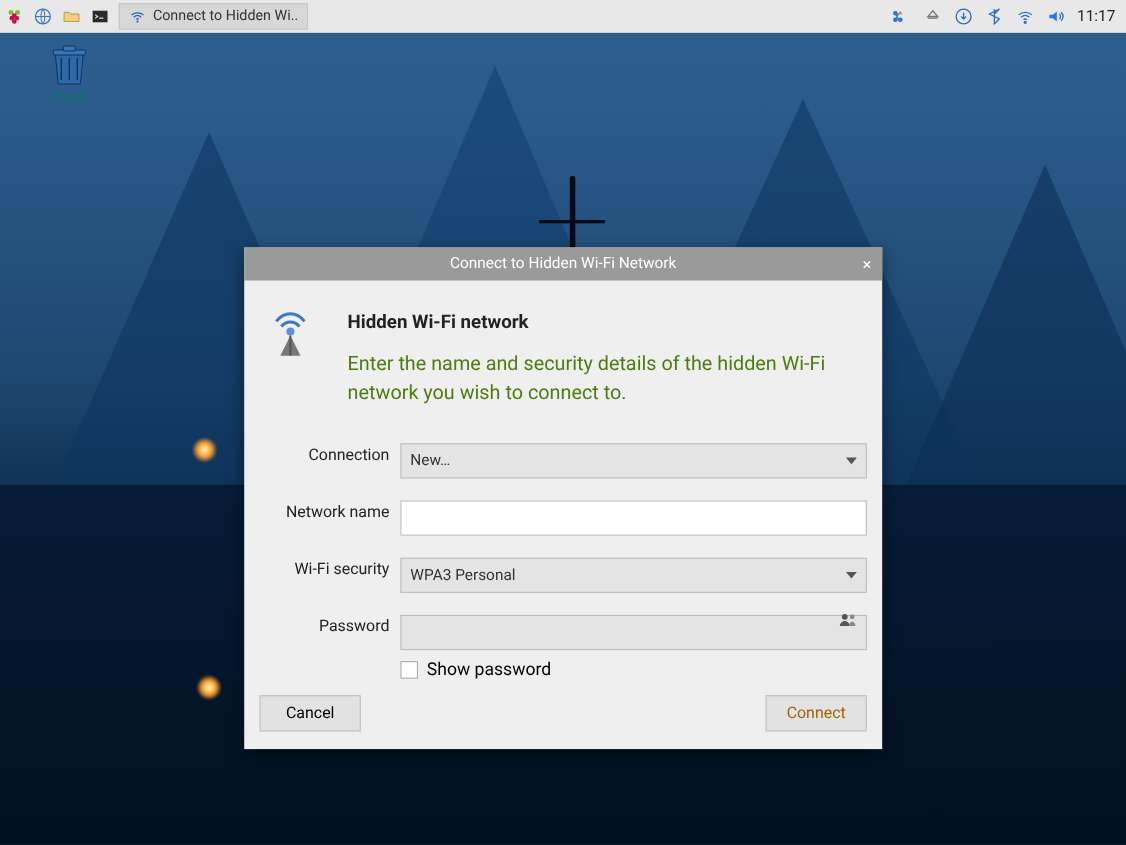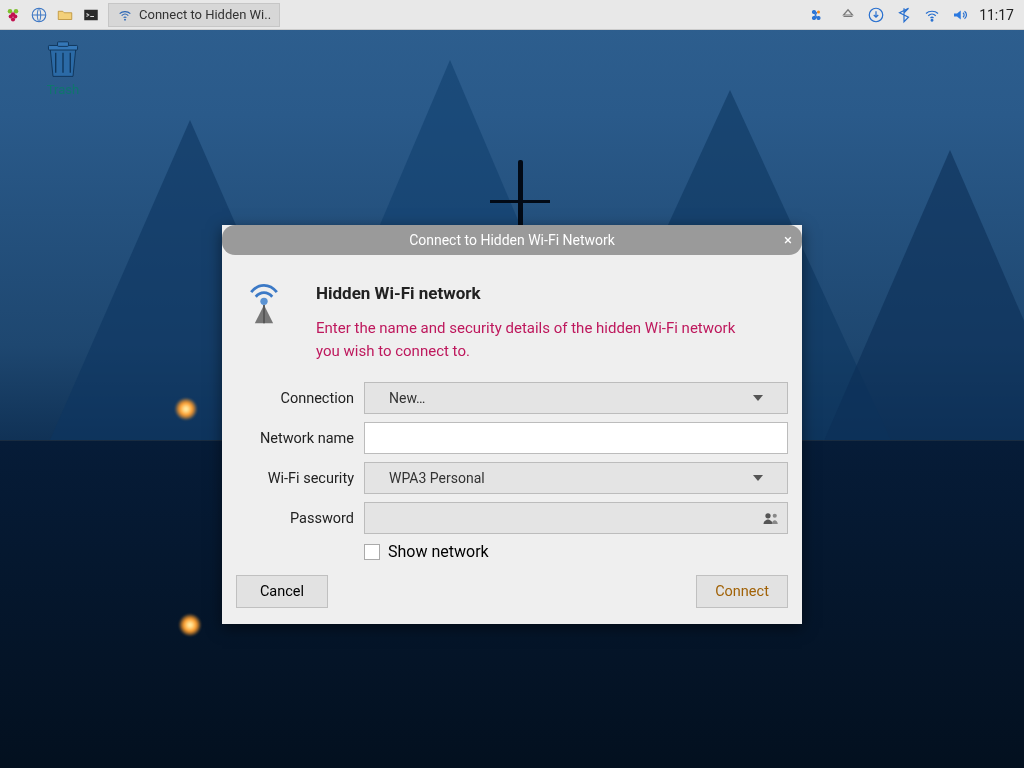--- a/index.html
+++ b/index.html
@@ -54,36 +54,36 @@
     .trash-svg{width:38px;height:40px;margin:0 auto 2px;display:block}
 
     
     .dialog{
       position:absolute; left:222px; top:225px; width:580px;
       background:#efefef; box-shadow:0 4px 14px rgba(0,0,0,.5);
       z-index:20;
     }
     .titlebar{
       height:30px; background:#9a9a9a; color:#fff; display:flex;
-      align-items:center; justify-content:center; position:relative; font-size:14px;border-radius:13px;
+      align-items:center; justify-content:center; position:relative; font-size:14px;
     }
     .titlebar .close{position:absolute; right:10px; font-size:15px; color:#fff; cursor:pointer;}
     .dlg-body{padding:28px 14px 16px 14px}
     .top-row{display:flex; gap:24px}
     .hdr-icon{width:56px;display:flex;justify-content:center}
     .hdr-text h2{font-size:17px;font-weight:bold;color:#222;margin-bottom:14px}
-    .hdr-text p{font-size:15px;color:#be185d;line-height:1.5;max-width:440px}
+    .hdr-text p{font-size:18px;color:#4d7c0f;line-height:1.5;max-width:440px}
 
     .form{margin-top:20px}
     .frow{display:flex;align-items:center;margin-bottom:8px}
     .flabel{width:128px;text-align:right;padding-right:10px;font-size:14.5px;color:#222}
     .fcontrol{flex:1}
     .select,.input{
       width:100%; height:32px; border:1px solid #bcbcbc; background:#fff;
-      padding:0 24px; font-size:14px; color:#333;
+      padding:0 8px; font-size:14px; color:#333;margin-top:12px;
     }
     .select{background:#e4e4e4; display:flex; align-items:center; justify-content:space-between; cursor:pointer}
     .select .arrow{border-left:5px solid transparent;border-right:5px solid transparent;border-top:6px solid #555}
     .pw-wrap{position:relative}
     .pw-wrap .input{background:#e4e4e4;padding-right:36px}
     .pw-wrap .key{position:absolute;right:8px;top:8px;width:18px;height:16px}
     .chkrow{display:flex;align-items:center;margin:6px 0 12px 128px}
     .chk{width:16px;height:16px;border:1px solid #aaa;background:#fff;margin-right:8px}
     .buttons{display:flex;justify-content:space-between;gap:10px;margin-top:14px}
     .btn{min-width:92px;height:33px;border:1px solid #c0c0c0;background:#e2e2e2;font-size:14.5px;cursor:pointer}
@@ -231,21 +231,21 @@
           <svg class="key" viewBox="0 0 24 20">
               <circle cx="8" cy="7" r="3.5" fill="#555"></circle>
               <path d="M2 18c0-4 4-6 6-6s6 2 6 6" fill="#555"></path>
               <circle cx="17" cy="7" r="2.8" fill="#888"></circle>
               <path d="M13 18c0-3 2.5-5 4-5s4 2 4 5" fill="#888"></path>
             </svg>
         </div>
       </div>
       <div class="chkrow">
         <span class="chk"></span>
-        <span>Show network</span>
+        <span>Show password</span>
       </div>
       <div class="buttons">
         <button class="btn">Cancel</button>
         <button class="btn disabled">Connect</button>
       </div>
     </div>
   </div>
 </div>
 
 </body></html>

